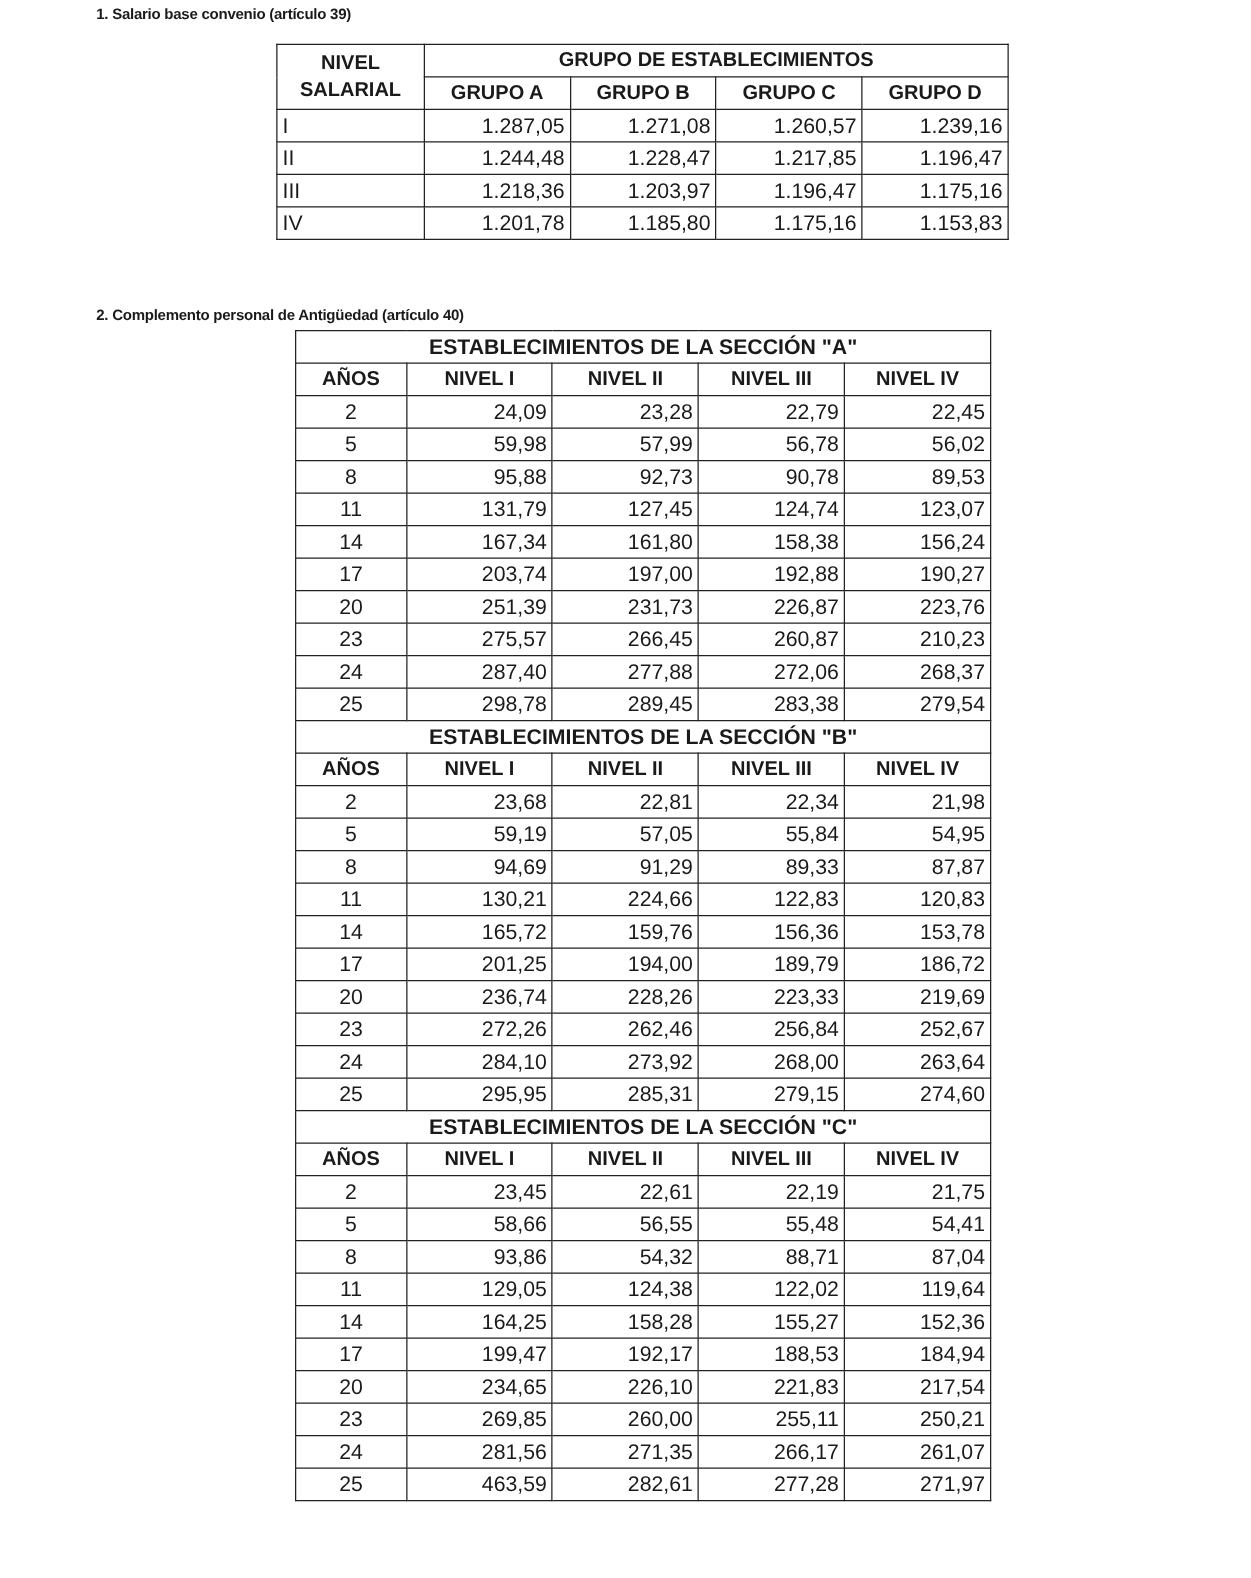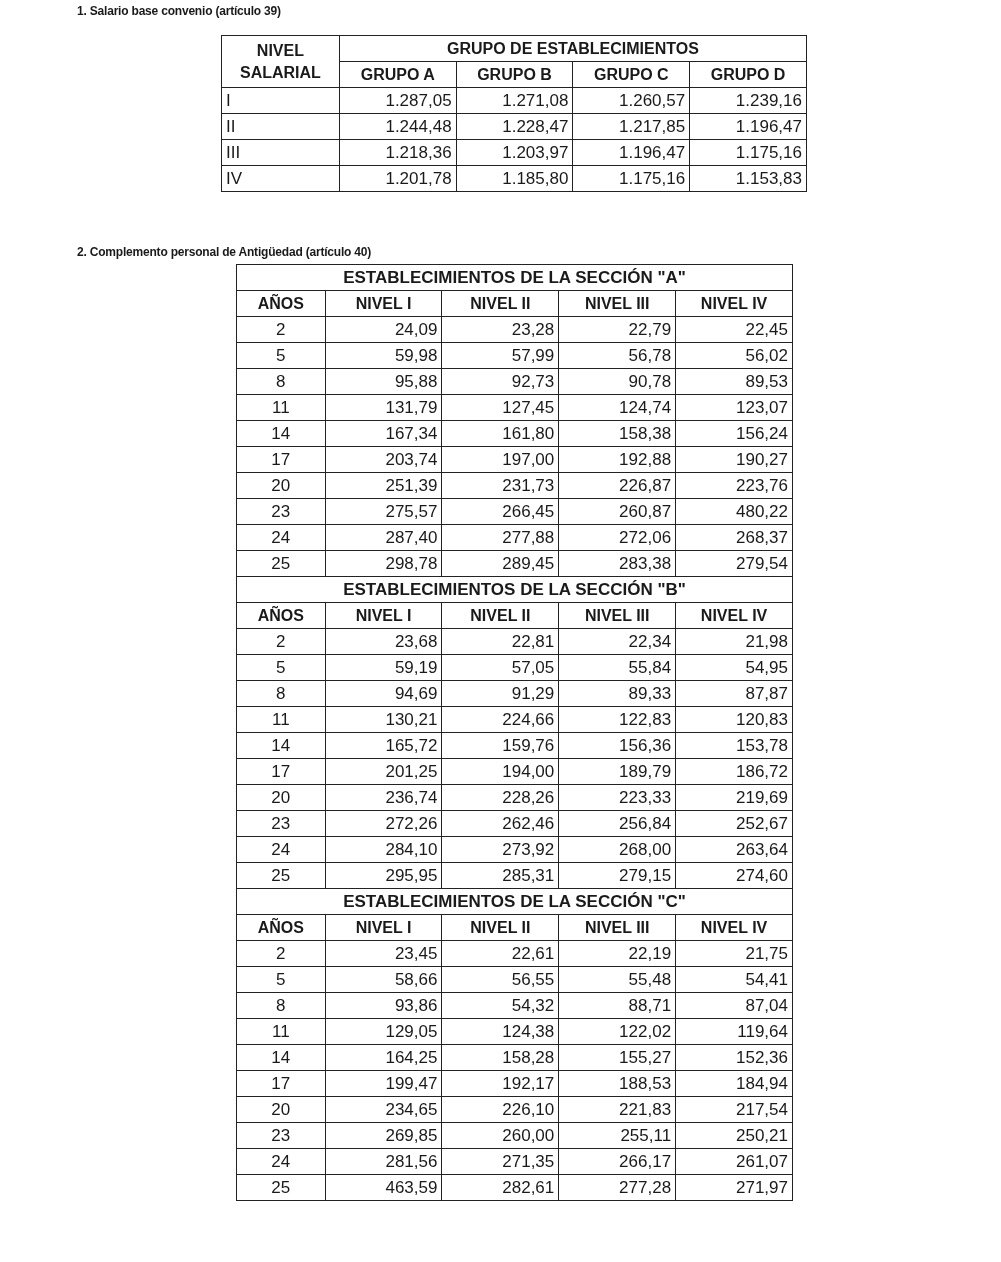--- a/index.html
+++ b/index.html
@@ -147,21 +147,21 @@
         <td class="num">251,39</td>
         <td class="num">231,73</td>
         <td class="num">226,87</td>
         <td class="num">223,76</td>
       </tr>
       <tr>
         <td class="yr">23</td>
         <td class="num">275,57</td>
         <td class="num">266,45</td>
         <td class="num">260,87</td>
-        <td class="num">480,22</td>
+        <td class="num">210,23</td>
       </tr>
       <tr>
         <td class="yr">24</td>
         <td class="num">287,40</td>
         <td class="num">277,88</td>
         <td class="num">272,06</td>
         <td class="num">268,37</td>
       </tr>
       <tr>
         <td class="yr">25</td>

